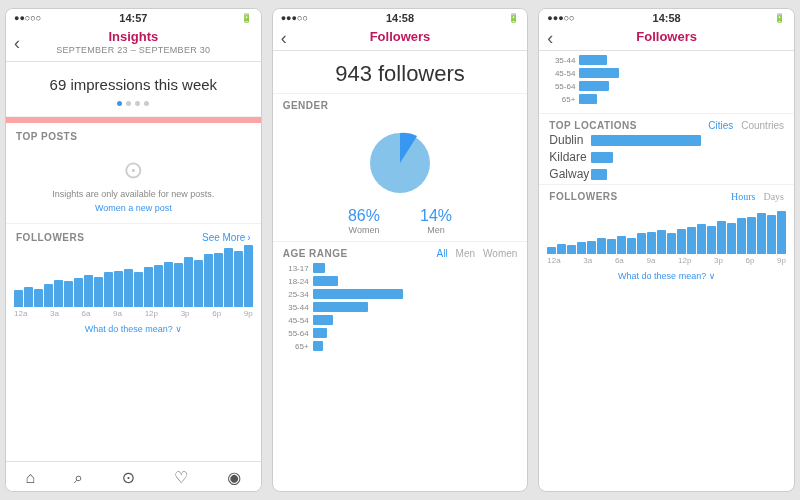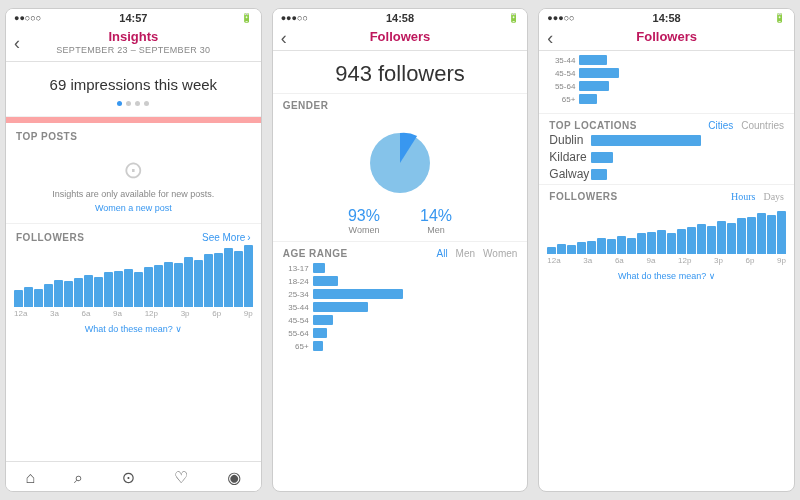--- a/index.html
+++ b/index.html
@@ -461,21 +461,21 @@
         <div class="pie-container">
           <svg class="pie-svg" width="80" height="80" viewBox="0 0 80 80">
 
             <circle cx="40" cy="40" r="30" fill="#85c3ea"></circle>
 
             <path d="M40,40 L40,10 A30,30 0 0,1 57.1,12.9 Z" fill="#3897f0"></path>
           </svg>
         </div>
         <div class="gender-legend">
           <div class="gender-item">
-            <div class="gender-pct">93%</div>
+            <div class="gender-pct">86%</div>
             <div class="gender-label">Women</div>
           </div>
           <div class="gender-item">
             <div class="gender-pct">14%</div>
             <div class="gender-label">Men</div>
           </div>
         </div>
       </div>
       <div class="age-section">
         <div class="age-header">

